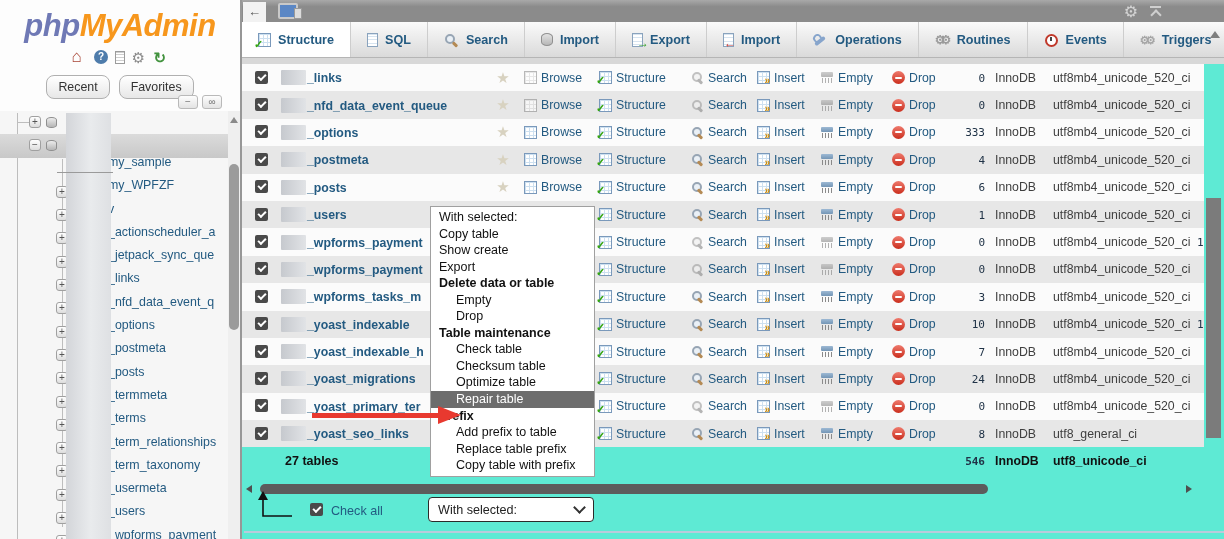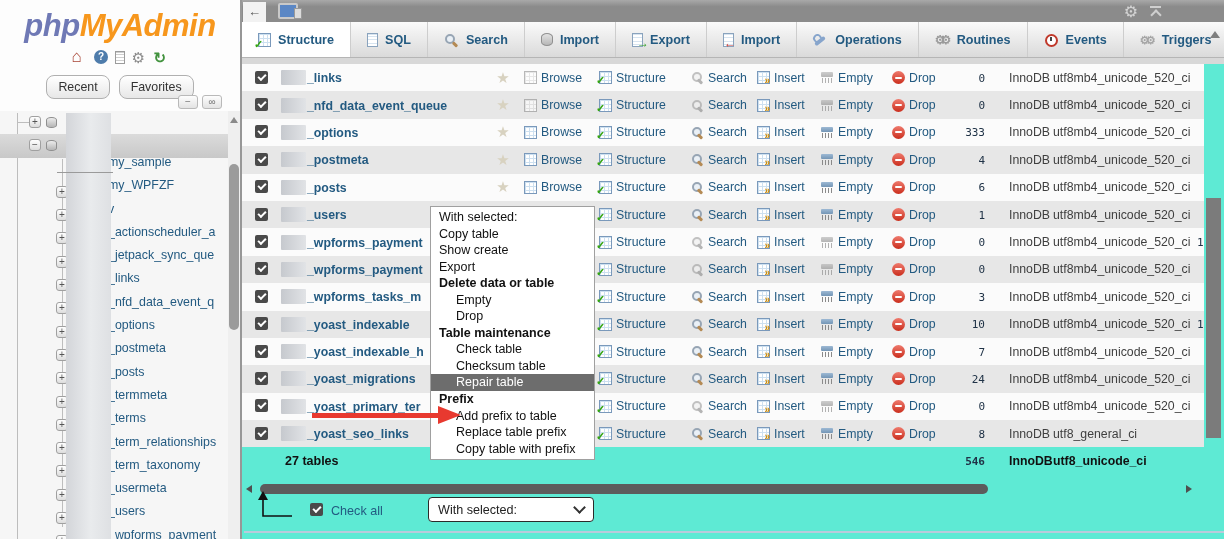--- a/index.html
+++ b/index.html
@@ -97,21 +97,21 @@
   .aic{width:13px;height:13px;display:inline-block;position:relative;flex:none;}
   .aic-browse,.aic-structure,.aic-insert{background:#fff;border:1px solid #7a99bb;background-image:linear-gradient(#cde0f0 1px,transparent 1px),linear-gradient(90deg,#cde0f0 1px,transparent 1px);background-size:4px 4px;box-sizing:border-box;}
   .aic-insert::after{content:"»";position:absolute;right:-1px;bottom:-3px;color:#cf8a00;font-weight:bold;font-size:10px;}
   .aic-empty::before{content:"";position:absolute;top:1px;left:0;width:12px;height:5px;background:linear-gradient(#9db9d4,#7395b5);border-radius:1px;}
   .aic-empty::after{content:"";position:absolute;top:7px;left:1px;width:10px;height:5px;background:repeating-linear-gradient(90deg,#8a8a8a 0 1px,transparent 1px 3px);}
   .aic-drop{border-radius:50%;background:linear-gradient(#ef7a6d,#ca2e1d);}
   .aic-drop::after{content:"";position:absolute;left:3px;top:5.5px;width:7px;height:2px;background:#fff;border-radius:1px;}
   .emptyrow .dim{filter:grayscale(1);opacity:.65;}
   .c-rows{width:47px;flex:none;text-align:right;}
   .num{font-family:"DejaVu Sans Mono",monospace;font-size:11px;color:#203347;}
-  .c-engine{width:60px;flex:none;padding-left:24px;box-sizing:border-box;color:#3f3f3f;}
+  .c-engine{width:60px;flex:none;padding-left:10px;box-sizing:border-box;color:#3f3f3f;}
   .c-coll{width:145px;flex:none;padding-left:8px;box-sizing:border-box;color:#3f3f3f;white-space:nowrap;}
   .c-extra{width:14px;flex:none;padding-left:7px;box-sizing:border-box;font-family:"DejaVu Sans Mono",monospace;font-size:11px;color:#203347;}
   
   .sumrow{position:absolute;left:0;top:448px;width:962px;height:25px;display:flex;align-items:center;font-weight:bold;color:#111;}
   .s-left{width:696px;flex:none;padding-left:43px;box-sizing:border-box;font-size:12.5px;}
   
   .hscroll{position:absolute;left:2px;top:482px;width:958px;height:14px;}
   .htri-left{position:absolute;left:2px;top:3px;width:0;height:0;border-top:4.5px solid transparent;border-bottom:4.5px solid transparent;border-right:6px solid #4f4f4f;cursor:pointer;}
   .hthumb{position:absolute;left:16px;top:2px;width:728px;height:10px;background:#5c5c5c;border-radius:5px;cursor:pointer;}
   .htri-right{position:absolute;left:942px;top:3px;width:0;height:0;border-top:4.5px solid transparent;border-bottom:4.5px solid transparent;border-left:6px solid #4f4f4f;cursor:pointer;}
@@ -1040,20 +1040,21 @@
 
         <div class="mitem i">Drop</div>
 
         <div class="mitem b">Table maintenance</div>
 
 
         <div class="mitem i">Check table</div>
 
         <div class="mitem i">Checksum table</div>
 
+        <div class="mitem i">Optimize table</div>
 
         <div class="mitem i selhl">Repair table</div>
 
         <div class="mitem b">Prefix</div>
 
         <div class="mitem i">Add prefix to table</div>
 
         <div class="mitem i">Replace table prefix</div>
 
         <div class="mitem i">Copy table with prefix</div>

